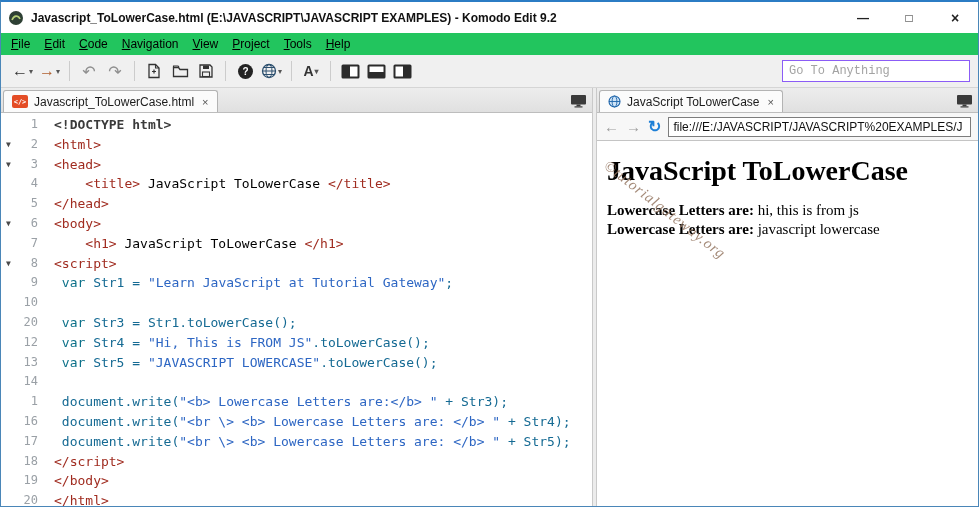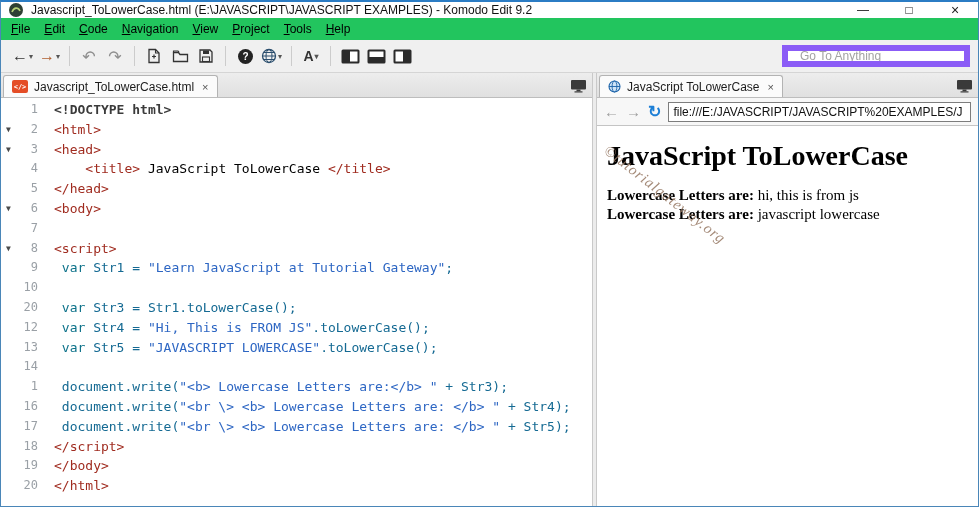--- a/index.html
+++ b/index.html
@@ -2,42 +2,42 @@
 <html><head>
 <meta charset="utf-8">
 <style>
   * { box-sizing: border-box; margin: 0; padding: 0; }
   html,body { width: 979px; height: 507px; overflow: hidden; }
   body { font-family: "Liberation Sans", sans-serif; background:#fff; }
   .window { width:979px; height:507px; border:1px solid #4a86b8; border-top:2px solid #2b7cc4;
             display:flex; flex-direction:column; background:#fff; }
 
   
-  .titlebar { height:16px; display:flex; align-items:center; gap:7px; padding-left:7px;
-              background:#ffffff; font-size:12px; color:#111; flex:0 0 auto; }
+  .titlebar { height:31px; display:flex; align-items:center; gap:7px; padding-left:7px;
+              background:#ffffff; font-size:12px; color:#111; flex:0 0 auto;font-weight:bold; }
   .win-controls { margin-left:auto; display:flex; height:100%; }
   .wbtn { width:46px; height:100%; display:flex; align-items:center; justify-content:center;
           font-size:12px; color:#222; cursor:default; }
 
   
   .menubar { height:22px; background:#22c55e; display:flex; align-items:center; padding:0 3px;
              font-size:12px; color:#000; flex:0 0 auto; }
   .menu-item { padding:3px 7px; }
 
   
   .toolbar { height:33px; background:#f0f0f0; border-bottom:1px solid #d5d5d5;
              display:flex; align-items:center; padding:0 8px; flex:0 0 auto; }
   .tbtn { height:26px; min-width:26px; display:flex; align-items:center; justify-content:center;
           color:#333; font-size:16px; padding:0 3px; }
   .tbtn.dim { color:#8f8f8f; }
   .tbtn.fwd { color:#b06030; }
   .caret { font-size:8px; color:#555; margin-left:1px; }
   .sep { width:1px; height:20px; background:#cccccc; margin:0 6px; }
-  .goto-box { margin-left:auto; width:188px; height:22px; border:6px solid #8b5cf6;
-              background:#fff; font-size:12px; padding:0 12px; font-family:Liberation Sans, sans-serif; }
+  .goto-box { margin-left:auto; width:188px; height:22px; border:1px solid #8b5cf6;
+              background:#fff; font-size:12px; padding:0 6px; font-family:Liberation Mono, monospace; }
   .goto-box::placeholder { color:#a3a3a3; }
 
   
   .main { flex:1; display:flex; min-height:0; }
   .left-pane { width:591px; display:flex; flex-direction:column; min-height:0; }
   .splitter { width:5px; background:#ececec; border-left:1px solid #c9c9c9; border-right:1px solid #c9c9c9; }
   .right-pane { flex:1; display:flex; flex-direction:column; min-height:0; min-width:0; }
 
   
   .tabbar { height:25px; background:linear-gradient(#ededed,#e0e0e0); border-bottom:1px solid #bdbdbd;
@@ -206,21 +206,21 @@
           </svg>
         </span>
       </div>
       <div class="editor">
           <div class="eline"><span class="fold"></span><span class="lnum">1</span><span class="lcode"><span class="tk-doc">&lt;!DOCTYPE html&gt;</span></span></div>
           <div class="eline"><span class="fold">▼</span><span class="lnum">2</span><span class="lcode"><span class="tk-tag">&lt;html&gt;</span></span></div>
           <div class="eline"><span class="fold">▼</span><span class="lnum">3</span><span class="lcode"><span class="tk-tag">&lt;head&gt;</span></span></div>
           <div class="eline"><span class="fold"></span><span class="lnum">4</span><span class="lcode"><span class="tk-sp">    </span><span class="tk-tag">&lt;title&gt;</span><span class="tk-txt"> JavaScript ToLowerCase </span><span class="tk-tag">&lt;/title&gt;</span></span></div>
           <div class="eline"><span class="fold"></span><span class="lnum">5</span><span class="lcode"><span class="tk-tag">&lt;/head&gt;</span></span></div>
           <div class="eline"><span class="fold">▼</span><span class="lnum">6</span><span class="lcode"><span class="tk-tag">&lt;body&gt;</span></span></div>
-          <div class="eline"><span class="fold"></span><span class="lnum">7</span></div>
+          <div class="eline"><span class="fold"></span><span class="lnum">7</span><span class="lcode"><span class="tk-sp">    </span><span class="tk-tag">&lt;h1&gt;</span><span class="tk-txt"> JavaScript ToLowerCase </span><span class="tk-tag">&lt;/h1&gt;</span></span></div>
           <div class="eline"><span class="fold">▼</span><span class="lnum">8</span><span class="lcode"><span class="tk-tag">&lt;script&gt;</span></span></div>
           <div class="eline"><span class="fold"></span><span class="lnum">9</span><span class="lcode"><span class="tk-sp"> </span><span class="tk-kw">var</span><span class="tk-js"> Str1 = </span><span class="tk-str">"Learn JavaScript at Tutorial Gateway"</span><span class="tk-js">;</span></span></div>
           <div class="eline"><span class="fold"></span><span class="lnum">10</span><span class="lcode"></span></div>
           <div class="eline"><span class="fold"></span><span class="lnum">20</span><span class="lcode"><span class="tk-sp"> </span><span class="tk-kw">var</span><span class="tk-js"> Str3 = Str1.toLowerCase();</span></span></div>
           <div class="eline"><span class="fold"></span><span class="lnum">12</span><span class="lcode"><span class="tk-sp"> </span><span class="tk-kw">var</span><span class="tk-js"> Str4 = </span><span class="tk-str">"Hi, This is FROM JS"</span><span class="tk-js">.toLowerCase();</span></span></div>
           <div class="eline"><span class="fold"></span><span class="lnum">13</span><span class="lcode"><span class="tk-sp"> </span><span class="tk-kw">var</span><span class="tk-js"> Str5 = </span><span class="tk-str">"JAVASCRIPT LOWERCASE"</span><span class="tk-js">.toLowerCase();</span></span></div>
           <div class="eline"><span class="fold"></span><span class="lnum">14</span><span class="lcode"></span></div>
           <div class="eline"><span class="fold"></span><span class="lnum">1</span><span class="lcode"><span class="tk-sp"> </span><span class="tk-js">document.write(</span><span class="tk-str">"&lt;b&gt; Lowercase Letters are:&lt;/b&gt; "</span><span class="tk-js"> + Str3);</span></span></div>
           <div class="eline"><span class="fold"></span><span class="lnum">16</span><span class="lcode"><span class="tk-sp"> </span><span class="tk-js">document.write(</span><span class="tk-str">"&lt;br \&gt; &lt;b&gt; Lowercase Letters are: &lt;/b&gt; "</span><span class="tk-js"> + Str4);</span></span></div>
           <div class="eline"><span class="fold"></span><span class="lnum">17</span><span class="lcode"><span class="tk-sp"> </span><span class="tk-js">document.write(</span><span class="tk-str">"&lt;br \&gt; &lt;b&gt; Lowercase Letters are: &lt;/b&gt; "</span><span class="tk-js"> + Str5);</span></span></div>

